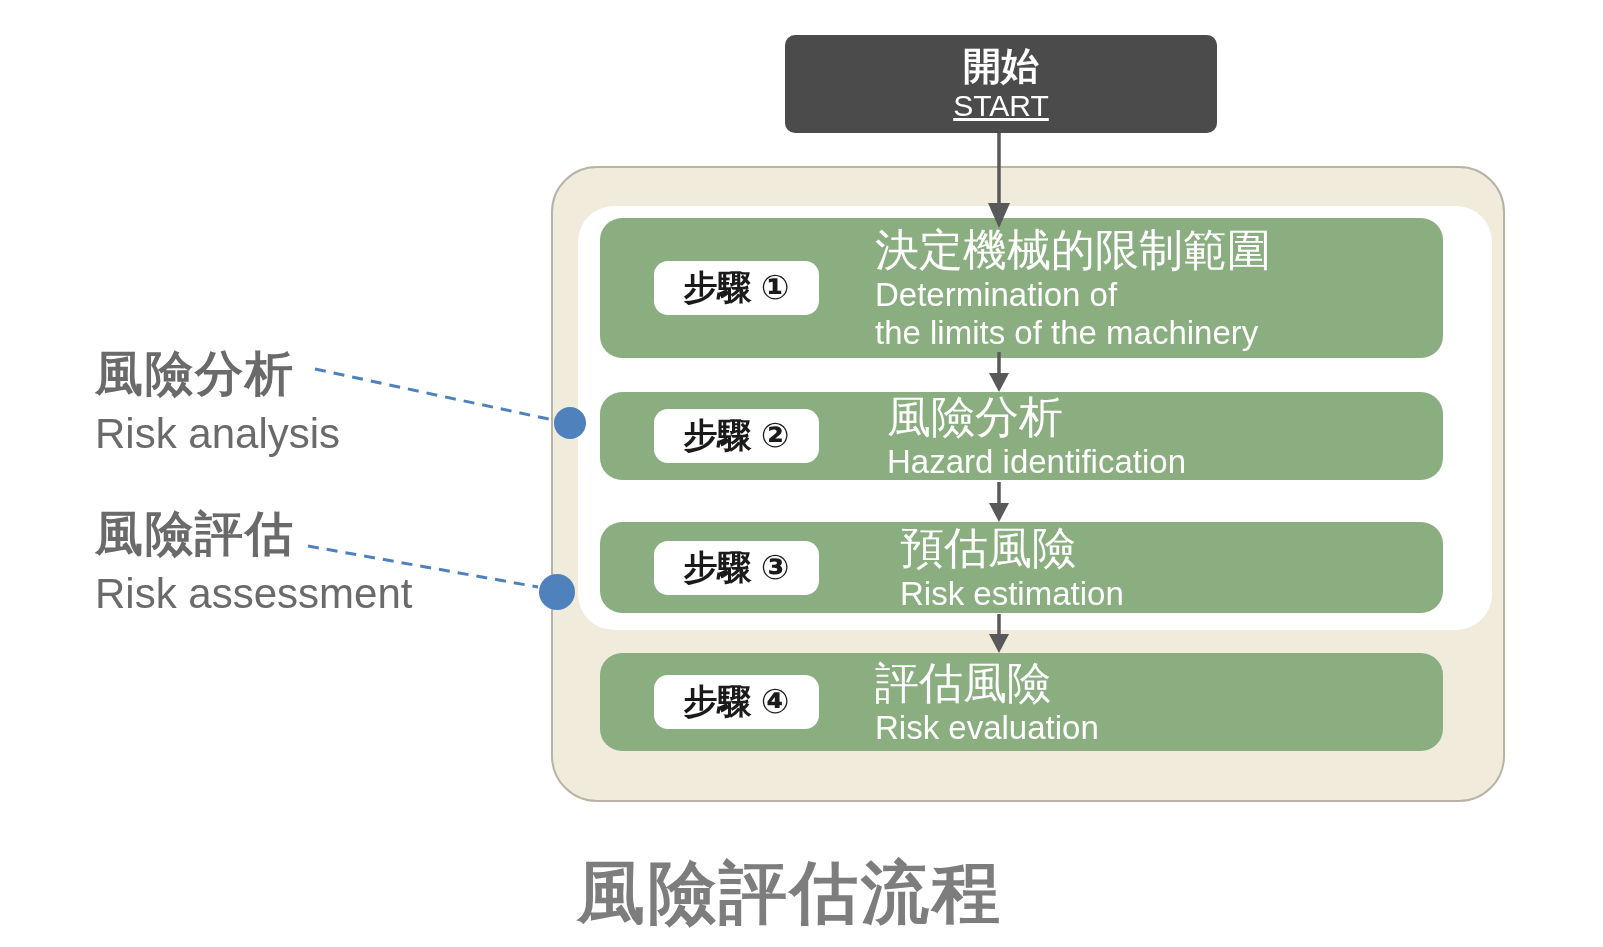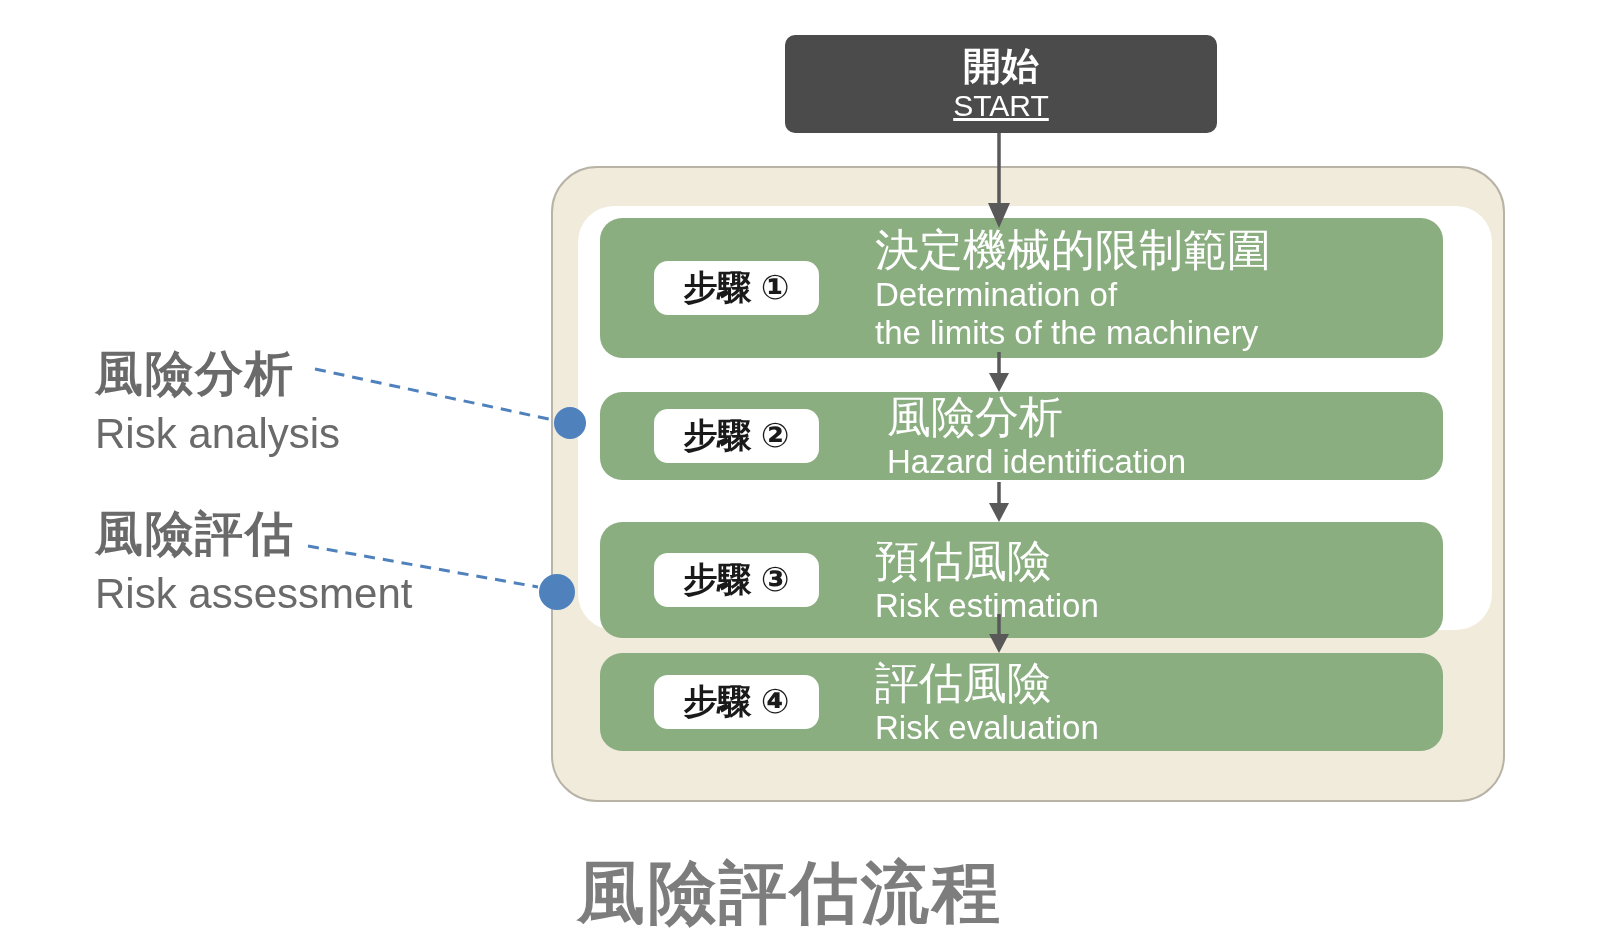--- a/index.html
+++ b/index.html
@@ -29,21 +29,21 @@
     background:#ffffff;border-radius:36px;
   }
   
   .step{
     position:absolute;left:600px;width:843px;
     background:var(--step_bg,#8aae80);border-radius:22px;
     display:flex;align-items:center;color:#ffffff;
   }
   .step1{top:218px;height:140px;}
   .step2{top:392px;height:88px;gap:12px;}
-  .step3{top:522px;height:116px;}
+  .step3{top:522px;height:91px;gap:25px;}
   .step4{top:653px;height:98px;}
   .badge{
     margin-left:54px;width:165px;height:54px;flex:0 0 auto;
     background:#ffffff;border-radius:14px;
     display:flex;align-items:center;justify-content:center;
     color:var(--badge_text,#1a1a1a);font-size:34px;font-weight:bold;white-space:nowrap;
   }
   .titles{margin-left:56px;}
   .title-zh{font-size:44px;font-weight:400;line-height:1.2;}
   .title-en{font-size:33px;line-height:1.15;white-space:pre-line;}

